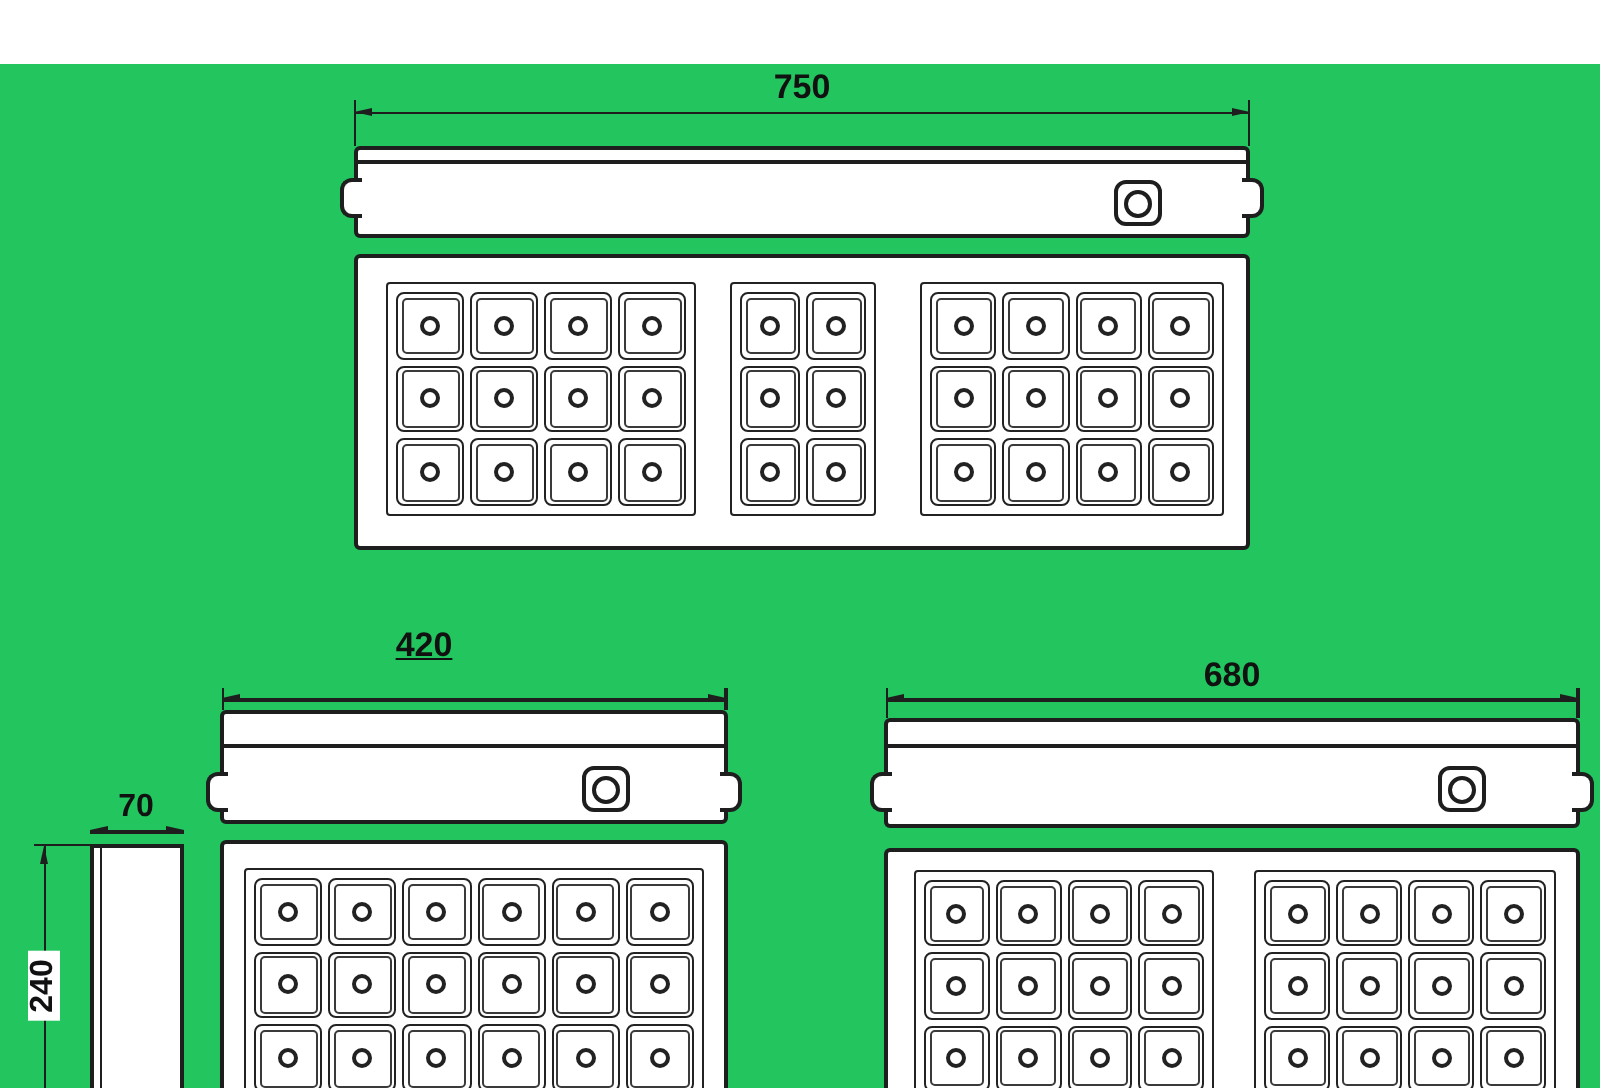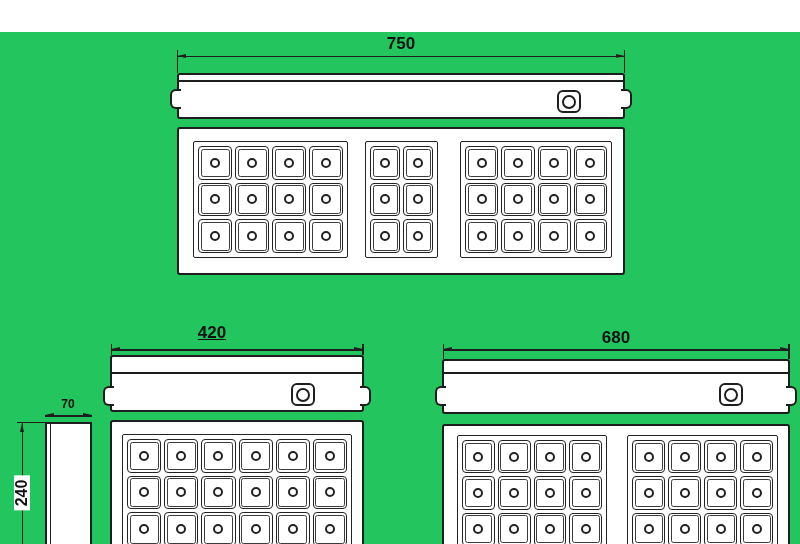--- a/index.html
+++ b/index.html
@@ -194,21 +194,21 @@
         <div class="pole-inner"></div>
         <div class="pole-hole"></div>
       </div>
     </div>
 
   <div class="vline" style="left:110.5px;top:312px;height:11px;"></div>
   <div class="vline" style="left:362px;top:312px;height:11px;"></div>
   <div class="hline" style="left:111px;top:317px;width:252px;"></div>
   <div class="arr arr-left" style="left:111px;top:315.2px;"></div>
   <div class="arr arr-right" style="left:354px;top:315.2px;"></div>
-  <div class="dim-label" style="left:212px;top:292px;text-decoration:underline;">420</div>
+  <div class="dim-label" style="left:212px;top:282px;text-decoration:underline;">420</div>
 
   <div class="rail" style="left:110px;top:323px;width:254px;height:57px;"></div>
   <div class="hline" style="left:112px;top:340px;width:250px;height:1.7px;"></div>
   <div class="notch notch-l" style="left:103px;top:354px;width:11px;height:20px;"></div>
   <div class="notch notch-r" style="left:360px;top:354px;width:11px;height:20px;"></div>
   <div class="bolt" style="left:291px;top:351px;width:24px;height:23px;">
     <div class="bolt-circle"></div>
   </div>
 
   <div class="face" style="left:110px;top:388px;width:254px;height:145px;"></div>
@@ -397,21 +397,21 @@
       <div class="pole">
         <div class="pole-inner"></div>
         <div class="pole-hole"></div>
       </div>
       <div class="pole">
         <div class="pole-inner"></div>
         <div class="pole-hole"></div>
       </div>
     </div>
 
-  <div class="dim-label" style="left:68px;top:363px;font-size:12px;">70</div>
+  <div class="dim-label" style="left:68px;top:363px;font-size:16px;">70</div>
   <div class="hline" style="left:45px;top:383px;width:47px;"></div>
   <div class="arr arr-left" style="left:45px;top:381.2px;"></div>
   <div class="arr arr-right" style="left:83px;top:381.2px;"></div>
 
   <div class="side-rect" style="left:45px;top:390px;width:47px;height:143px;"></div>
   <div class="vline" style="left:50px;top:392px;height:139px;width:1.2px;"></div>
 
   <div class="hline" style="left:17px;top:389.5px;width:28px;height:1.3px;"></div>
   <div class="hline" style="left:17px;top:531px;width:28px;height:1.3px;"></div>
   <div class="vline" style="left:21.5px;top:390px;height:142px;"></div>

